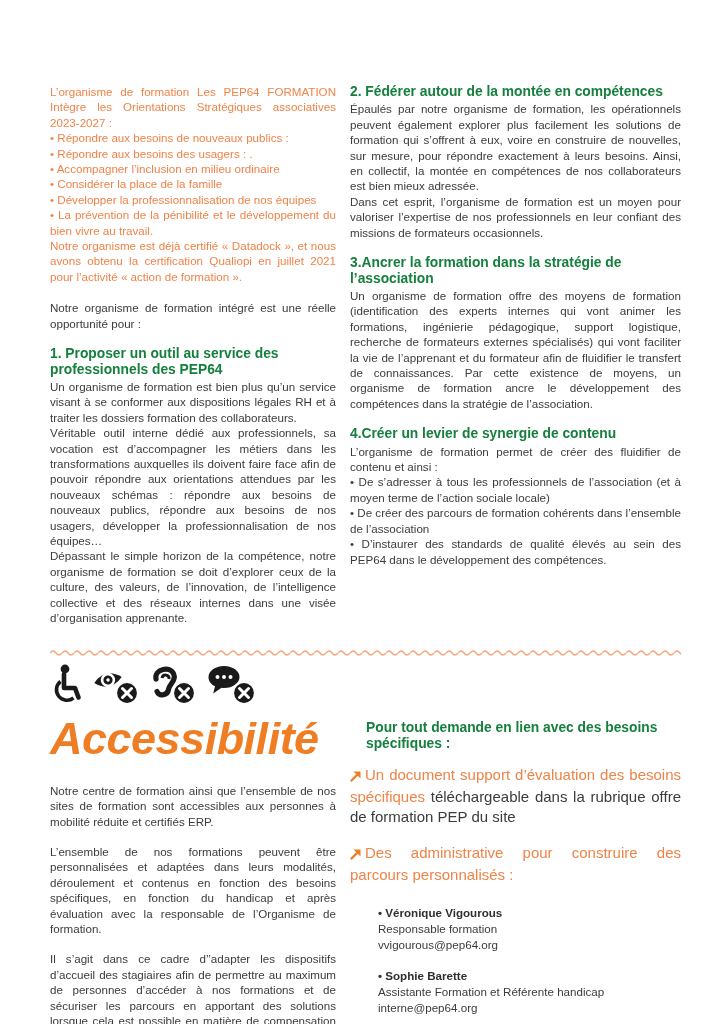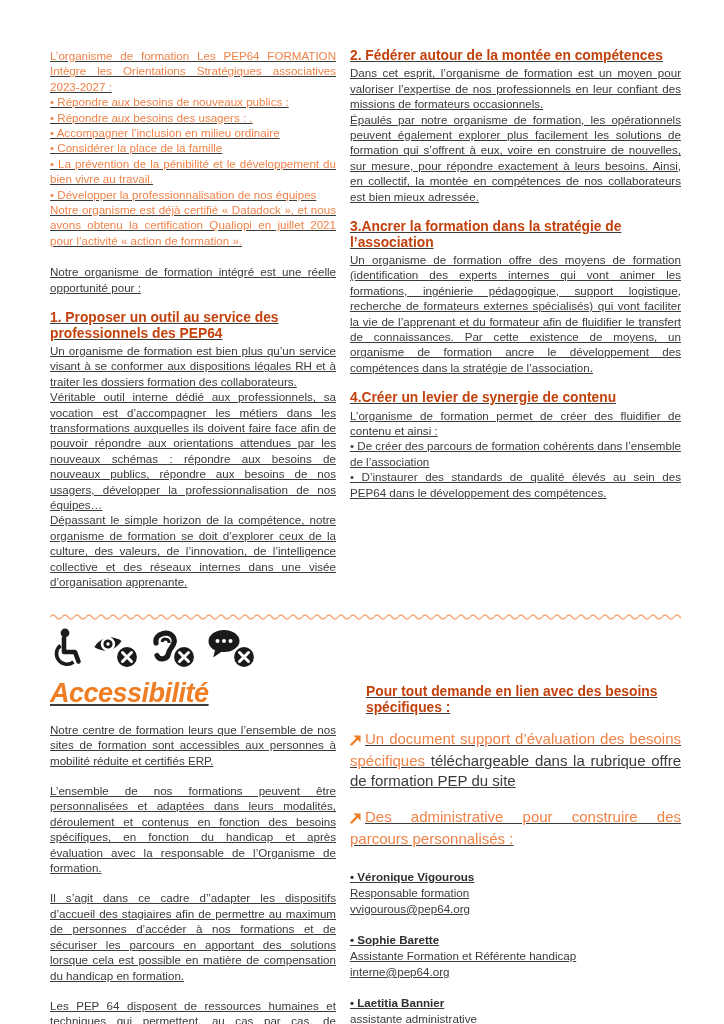--- a/index.html
+++ b/index.html
@@ -2,85 +2,86 @@
 <html lang="fr"><head>
 <meta charset="utf-8">
 <style>
   html,body{margin:0;padding:0;background:#ffffff;}
   body{
     width:724px;height:1024px;overflow:hidden;
     font-family:"Liberation Sans",sans-serif;
     color:#3b3b3a;
     -webkit-font-smoothing:antialiased;
   }
-  .page{box-sizing:border-box;width:724px;height:932px;padding:48px 43px 0 50px;text-decoration:underline;}
+  .page{box-sizing:border-box;width:724px;height:932px;padding:84px 43px 0 50px;}
   .cols{display:flex;gap:14px;}
   .col-left{width:286px;flex:none;}
   .col-right{width:331px;flex:none;}
   p{margin:0;font-size:11.6px;line-height:1.33;text-align:justify;}
   .orange{color:#ef8348;}
   h3{
     font-size:13.8px;line-height:1.12;margin:15px 0 2px;
-    color:#c2410c;font-weight:bold;text-align:left;
+    color:#15803d;font-weight:bold;text-align:left;
   }
   h3.first{margin-top:0;}
   .gap-top{margin-top:16px;}
   
   .wave{margin:17px 0 18px;height:8px;}
   
   .icons-row{display:flex;align-items:flex-end;gap:9px;height:42px;}
   .icon{display:inline-block;}
   .access-title{
-    font-size:27px;font-weight:bold;font-style:italic;
-    color:#ef7d23;letter-spacing:-0.5px;margin:5px 0 14px;line-height:1.05;
+    font-size:45px;font-weight:bold;font-style:italic;
+    color:#ef7d23;letter-spacing:-0.5px;margin:5px 0 20px;line-height:1.05;
   }
   .acc-p{margin-bottom:15px;}
   .contact-head{margin:52px 16px 14px;}
   .link-item{margin-bottom:16px;font-size:15px;line-height:1.33;text-align:justify;}
   .link-item .arrow{display:inline-block;vertical-align:-2px;margin-right:3px;}
-  .person{margin-bottom:15px;}
+  .person{margin-bottom:15px;margin-left:28px;}
   .person p{text-align:left;line-height:1.38;}
   .person .name{font-weight:bold;color:#2f2f2e;}
 </style>
 </head>
 <body>
 
 <div class="page">
 
   <div class="cols">
     <div class="col-left">
       <div>
         <p class="orange">L’organisme de formation Les PEP64 FORMATION Intègre les Orientations Stratégiques associatives 2023-2027 :</p>
         <p class="orange">• Répondre aux besoins de nouveaux publics :</p>
         <p class="orange">• Répondre aux besoins des usagers : .</p>
         <p class="orange">• Accompagner l’inclusion en milieu ordinaire</p>
         <p class="orange">• Considérer la place de la famille</p>
+        <p class="orange">• Développer la professionnalisation de nos équipes</p>
         <p class="orange">• La prévention de la pénibilité et le développement du bien vivre au travail.</p>
-        <p class="orange">• Développer la professionnalisation de nos équipes</p>
         <p class="orange">Notre organisme est déjà certifié « Datadock », et nous avons obtenu la certification Qualiopi en juillet 2021 pour l’activité « action de formation ».</p>
       </div>
 
       <p class="gap-top">Notre organisme de formation intégré est une réelle opportunité pour :</p>
 
       <h3>1. Proposer un outil au service des professionnels des PEP64</h3>
       <p>Un organisme de formation est bien plus qu’un service visant à se conformer aux dispositions légales RH et à traiter les dossiers formation des collaborateurs.</p>
       <p>Véritable outil interne dédié aux professionnels, sa vocation est d’accompagner les métiers dans les transformations auxquelles ils doivent faire face afin de pouvoir répondre aux orientations attendues par les nouveaux schémas : répondre aux besoins de nouveaux publics, répondre aux besoins de nos usagers, développer la professionnalisation de nos équipes…</p>
       <p>Dépassant le simple horizon de la compétence, notre organisme de formation se doit d’explorer ceux de la culture, des valeurs, de l’innovation, de l’intelligence collective et des réseaux internes dans une visée d’organisation apprenante.</p>
     </div>
 
     <div class="col-right">
       <h3 class="first">2. Fédérer autour de la montée en compétences</h3>
+      <p>Épaulés par notre organisme de formation, les opérationnels peuvent également explorer plus facilement les solutions de formation qui s’offrent à eux, voire en construire de nouvelles, sur mesure, pour répondre exactement à leurs besoins. Ainsi, en collectif, la montée en compétences de nos collaborateurs est bien mieux adressée.</p>
       <p>Dans cet esprit, l’organisme de formation est un moyen pour valoriser l’expertise de nos professionnels en leur confiant des missions de formateurs occasionnels.</p>
-      <p>Épaulés par notre organisme de formation, les opérationnels peuvent également explorer plus facilement les solutions de formation qui s’offrent à eux, voire en construire de nouvelles, sur mesure, pour répondre exactement à leurs besoins. Ainsi, en collectif, la montée en compétences de nos collaborateurs est bien mieux adressée.</p>
 
       <h3>3.Ancrer la formation dans la stratégie de l’association</h3>
       <p>Un organisme de formation offre des moyens de formation (identification des experts internes qui vont animer les formations, ingénierie pédagogique, support logistique, recherche de formateurs externes spécialisés) qui vont faciliter la vie de l’apprenant et du formateur afin de fluidifier le transfert de connaissances. Par cette existence de moyens, un organisme de formation ancre le développement des compétences dans la stratégie de l’association.</p>
 
       <h3>4.Créer un levier de synergie de contenu</h3>
       <p>L’organisme de formation permet de créer des fluidifier de contenu et ainsi :</p>
+      <p>• De s’adresser à tous les professionnels de l’association (et à moyen terme de l’action sociale locale)</p>
       <p>• De créer des parcours de formation cohérents dans l’ensemble de l’association</p>
       <p>• D’instaurer des standards de qualité élevés au sein des PEP64 dans le développement des compétences.</p>
     </div>
   </div>
 
   <div class="wave">
     <svg width="631" height="8" aria-hidden="true">
       <defs>
         <pattern id="wavepat" width="12" height="8" patternUnits="userSpaceOnUse">
           <path d="M0 5 Q 3 1 6 5 T 12 5" fill="none" stroke="#f2a87b" stroke-width="1.4"></path>
@@ -132,21 +133,21 @@
             <circle cx="17" cy="13" r="2" fill="#ffffff"></circle>
             <circle cx="23.5" cy="13" r="2" fill="#ffffff"></circle>
             <circle cx="37" cy="29" r="11" fill="#1a1a1a" stroke="#ffffff" stroke-width="2.2"></circle>
             <path d="M32.5 24.5 L41.5 33.5 M41.5 24.5 L32.5 33.5" stroke="#ffffff" stroke-width="3" stroke-linecap="round"></path>
           </svg>
         </span>
       </div>
 
       <div class="access-title">Accessibilité</div>
 
-      <p class="acc-p">Notre centre de formation leurs que l’ensemble de nos sites de formation sont accessibles aux personnes à mobilité réduite et certifiés ERP.</p>
+      <p class="acc-p">Notre centre de formation ainsi que l’ensemble de nos sites de formation sont accessibles aux personnes à mobilité réduite et certifiés ERP.</p>
       <p class="acc-p">L’ensemble de nos formations peuvent être personnalisées et adaptées dans leurs modalités, déroulement et contenus en fonction des besoins spécifiques, en fonction du handicap et après évaluation avec la responsable de l’Organisme de formation.</p>
       <p class="acc-p">Il s’agit dans ce cadre d’’adapter les dispositifs d’accueil des stagiaires afin de permettre au maximum de personnes d’accéder à nos formations et de sécuriser les parcours en apportant des solutions lorsque cela est possible en matière de compensation du handicap en formation.</p>
       <p class="acc-p">Les PEP 64 disposent de ressources humaines et techniques qui permettent, au cas par cas, de personnaliser les parcours dans ce sens.</p>
     </div>
 
     <div class="col-right">
       <h3 class="contact-head">Pour tout demande en lien avec des besoins spécifiques :</h3>
 
       <div class="link-item">
         <span class="arrow">

